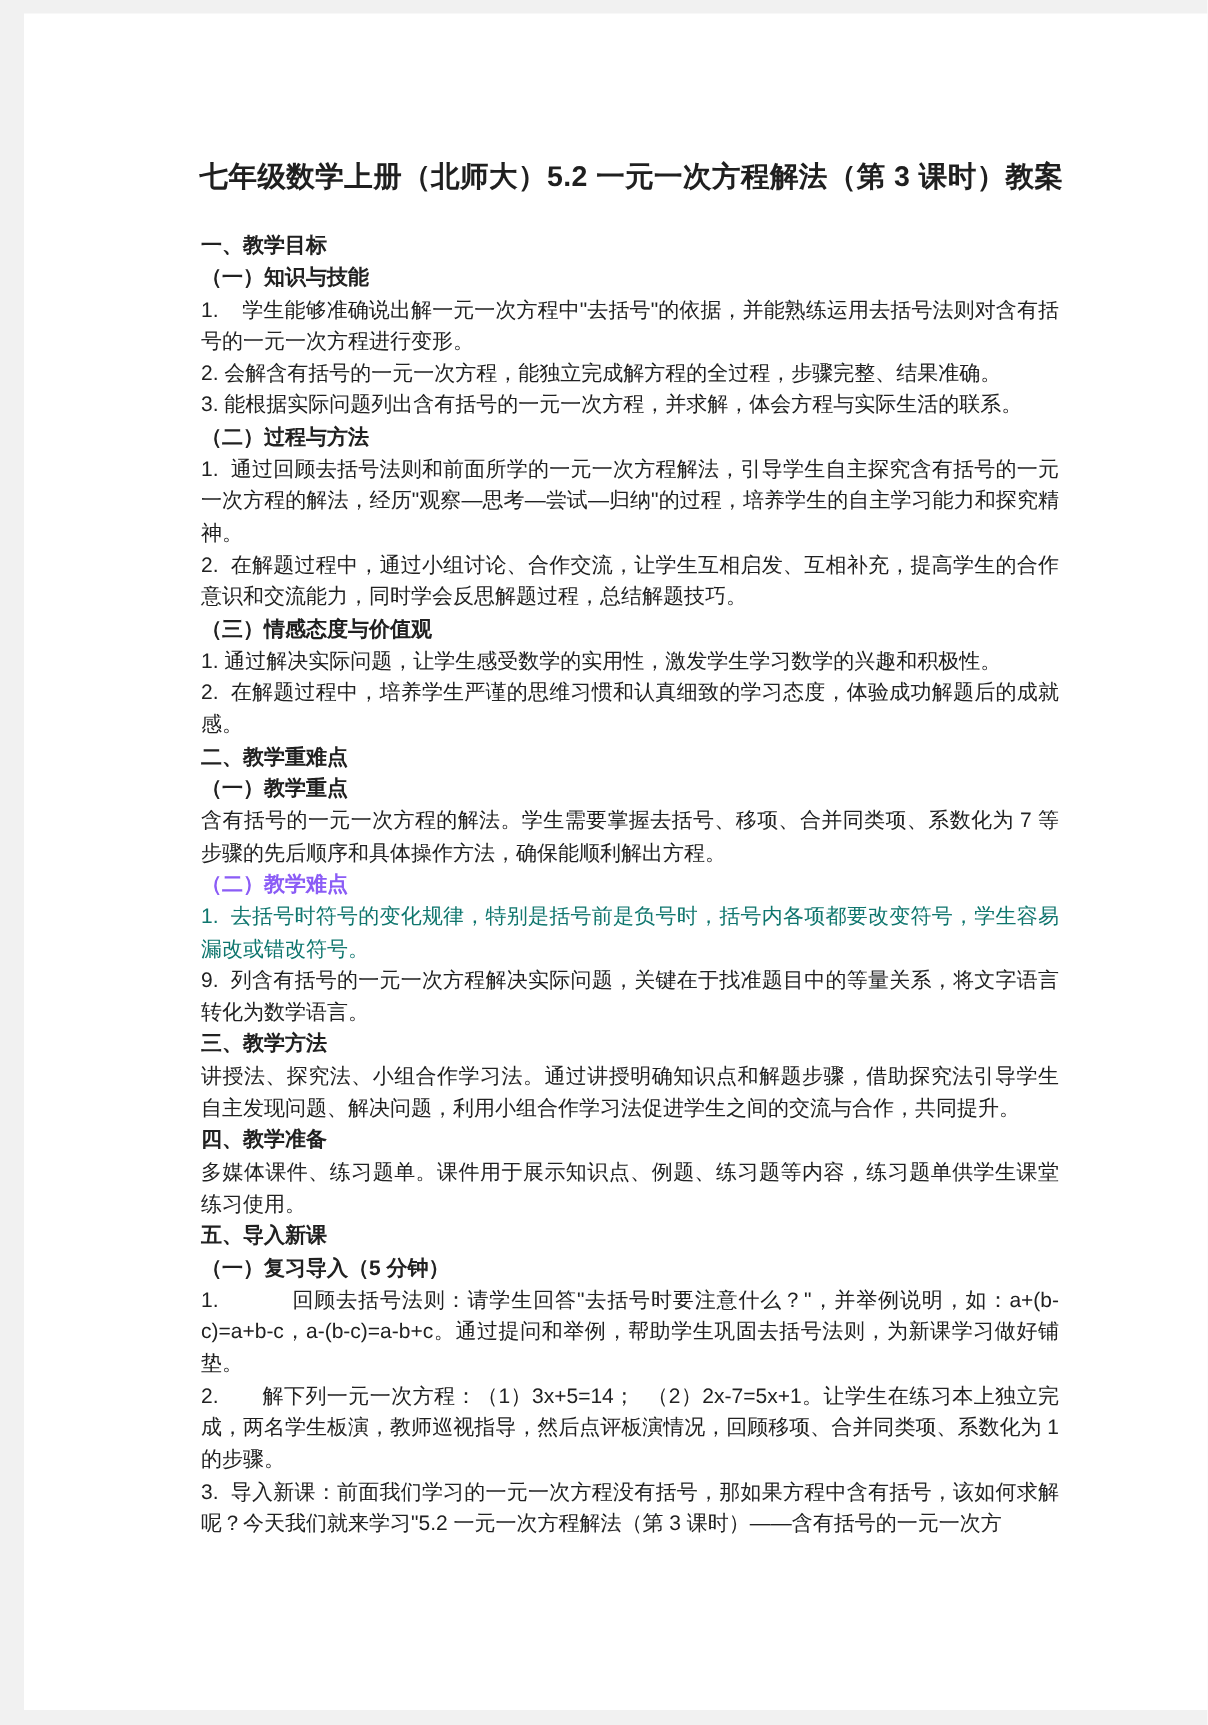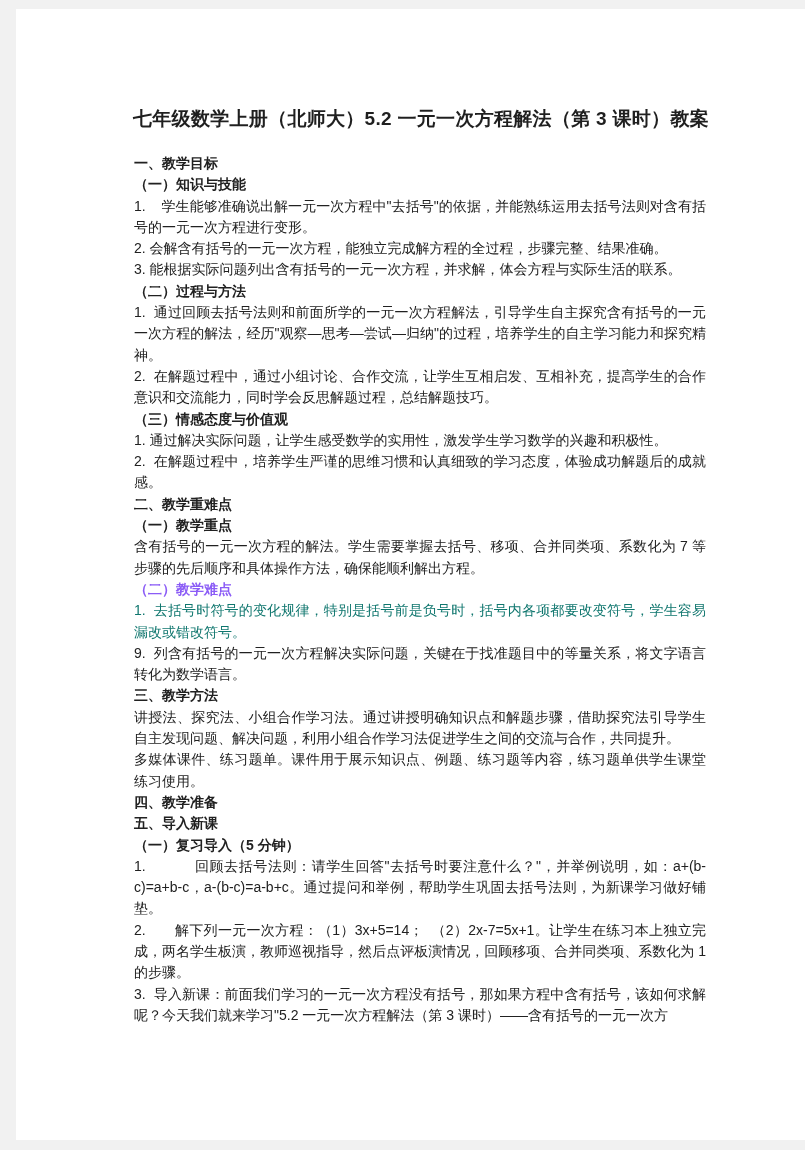--- a/index.html
+++ b/index.html
@@ -68,21 +68,21 @@
       <div class="block p" style="color: rgb(33, 33, 33);">1. 通过解决实际问题，让学生感受数学的实用性，激发学生学习数学的兴趣和积极性。</div>
       <div class="block p" style="color: rgb(33, 33, 33);">2.  在解题过程中，培养学生严谨的思维习惯和认真细致的学习态度，体验成功解题后的成就感。</div>
       <div class="block h" style="color: rgb(33, 33, 33);">二、教学重难点</div>
       <div class="block h" style="color: rgb(33, 33, 33);">（一）教学重点</div>
       <div class="block p" style="color: rgb(33, 33, 33);">含有括号的一元一次方程的解法。学生需要掌握去括号、移项、合并同类项、系数化为 7 等步骤的先后顺序和具体操作方法，确保能顺利解出方程。</div>
       <div class="block h" style="color: #8b5cf6;">（二）教学难点</div>
       <div class="block p" style="color: #0f766e;">1.  去括号时符号的变化规律，特别是括号前是负号时，括号内各项都要改变符号，学生容易漏改或错改符号。</div>
       <div class="block p" style="color: rgb(33, 33, 33);">9.  列含有括号的一元一次方程解决实际问题，关键在于找准题目中的等量关系，将文字语言转化为数学语言。</div>
       <div class="block h" style="color: rgb(33, 33, 33);">三、教学方法</div>
       <div class="block p" style="color: rgb(33, 33, 33);">讲授法、探究法、小组合作学习法。通过讲授明确知识点和解题步骤，借助探究法引导学生自主发现问题、解决问题，利用小组合作学习法促进学生之间的交流与合作，共同提升。</div>
+      <div class="block h" style="color: rgb(33, 33, 33);">四、教学准备</div>
       <div class="block p" style="color: rgb(33, 33, 33);">多媒体课件、练习题单。课件用于展示知识点、例题、练习题等内容，练习题单供学生课堂练习使用。</div>
-      <div class="block h" style="color: rgb(33, 33, 33);">四、教学准备</div>
       <div class="block h" style="color: rgb(33, 33, 33);">五、导入新课</div>
       <div class="block h" style="color: rgb(33, 33, 33);">（一）复习导入（5 分钟）</div>
       <div class="block p" style="color: rgb(33, 33, 33);">1.           回顾去括号法则：请学生回答"去括号时要注意什么？"，并举例说明，如：a+(b-c)=a+b-c，a-(b-c)=a-b+c。通过提问和举例，帮助学生巩固去括号法则，为新课学习做好铺垫。</div>
       <div class="block p" style="color: rgb(33, 33, 33);">2.       解下列一元一次方程：（1）3x+5=14；  （2）2x-7=5x+1。让学生在练习本上独立完成，两名学生板演，教师巡视指导，然后点评板演情况，回顾移项、合并同类项、系数化为 1 的步骤。</div>
       <div class="block p" style="color: rgb(33, 33, 33);">3.  导入新课：前面我们学习的一元一次方程没有括号，那如果方程中含有括号，该如何求解呢？今天我们就来学习"5.2 一元一次方程解法（第 3 课时）——含有括号的一元一次方</div>
     </div>
 </div>
 
 </body></html>

